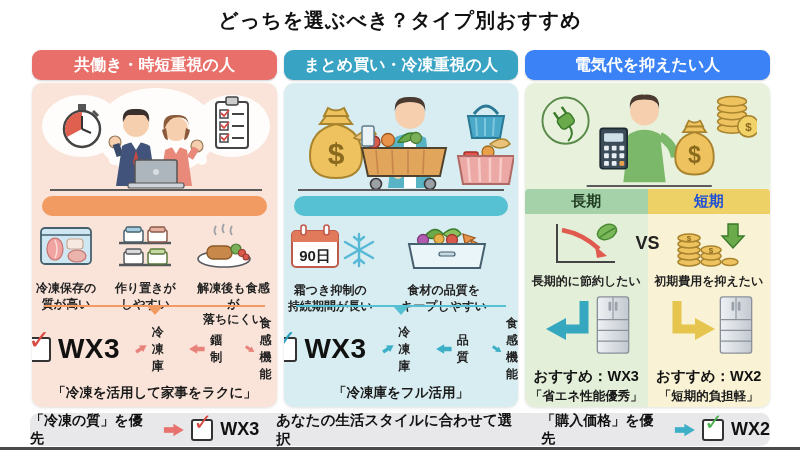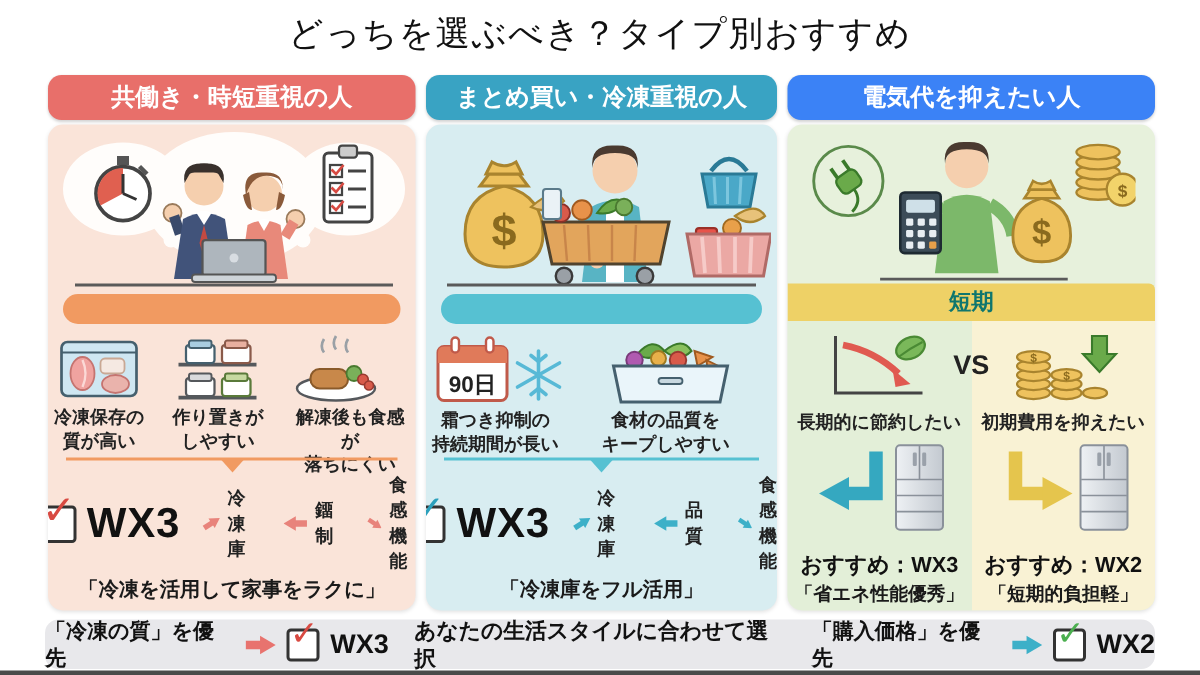--- a/index.html
+++ b/index.html
@@ -1,19 +1,19 @@
 <!DOCTYPE html>
 <html><head>
 <meta charset="utf-8">
 <style>
   html,body{margin:0;padding:0;}
   body{width:800px;height:450px;position:relative;background:#ffffff;overflow:hidden;
        font-family:"Liberation Sans","DejaVu Sans",sans-serif;color:#1c1c1c;}
   .title{position:absolute;top:7px;left:0;right:0;text-align:center;
-         font-size:23px;font-weight:normal;color:#111;letter-spacing:1px;}
+         font-size:20px;font-weight:bold;color:#111;letter-spacing:1px;}
   .col{position:absolute;top:50px;}
   #col1{left:32px;width:245px;}
   #col2{left:284px;width:234px;}
   #col3{left:525px;width:245px;}
   .col-header{height:30px;border-radius:9px;color:#fff;font-weight:bold;font-size:16px;
               display:flex;align-items:center;justify-content:center;box-shadow:0 1px 2px rgba(0,0,0,.18);}
   #col1 .col-header{background:#e86f6a;}
   #col2 .col-header{background:#39a3c3;}
   #col3 .col-header{background:#3b82f6;}
   .col-body{margin-top:3px;height:324px;border-radius:10px;position:relative;overflow:hidden;
@@ -21,42 +21,42 @@
   #col1 .col-body{background:#fae4d9;}
   #col2 .col-body{background:#d8edf1;}
   #col3 .col-body{background:#e7f1dc;}
   .illus{position:absolute;top:3px;left:4px;right:4px;height:106px;}
   .pill{position:absolute;top:113px;left:10px;right:10px;height:20px;border-radius:10px;}
   #col1 .pill{background:#f19a61;}
   #col2 .pill{background:#56c1d2;}
   .benefits{position:absolute;top:139px;left:4px;right:4px;display:flex;}
   .benefit{flex:1;display:flex;flex-direction:column;align-items:flex-start;}
   .benefit-label{font-size:12px;font-weight:bold;text-align:center;line-height:1.3;
-                 white-space:pre-line;margin-top:3px;color:#222;}
+                 white-space:pre-line;margin-top:13px;color:#222;}
   .divider{position:absolute;top:222px;left:12px;right:12px;height:0;border-top:2px solid #f19a61;}
   #col2 .divider{border-top-color:#56c1d2;}
   .divider::after{content:"";position:absolute;left:50%;top:-1px;transform:translateX(-50%);
                   border-left:8px solid transparent;border-right:8px solid transparent;
                   border-top:9px solid #f19a61;}
   #col2 .divider::after{border-top-color:#56c1d2;}
   .model-row{position:absolute;top:232px;left:0;right:0;height:68px;
              display:flex;align-items:center;justify-content:center;gap:7px;}
   .checkbox{width:21px;height:21px;background:#fff;border:2.5px solid #333;border-radius:3px;
             position:relative;flex:none;}
   .checkbox .tick{position:absolute;left:0px;top:-12px;font-size:27px;font-weight:bold;line-height:1;}
   .model-name{font-size:28px;font-weight:bold;color:#111;letter-spacing:.5px;}
   .features{display:flex;flex-direction:row;gap:16px;}
   .feature{display:flex;align-items:center;gap:4px;font-size:12px;font-weight:bold;color:#222;}
   .quote{position:absolute;bottom:5px;left:0;right:0;text-align:center;
          font-size:13.5px;font-weight:bold;color:#1a1a1a;}
   
   .tabs{position:absolute;top:106px;left:0;right:0;height:25px;display:flex;z-index:2;}
   .tab{flex:1;display:flex;align-items:center;justify-content:center;font-size:15px;font-weight:bold;}
   .tab-long{background:#a6d2aa;color:#1e3a20;border-top-left-radius:4px;}
-  .tab-short{background:#eed166;color:#0f766e;border-top-right-radius:4px;text-align:right;}
+  .tab-short{background:#eed166;color:#1d4ed8;border-top-right-radius:4px;text-align:right;}
   .half{position:absolute;top:131px;bottom:0;width:50%;}
   .half-left{left:0;background:#e3efd8;}
   .half-right{right:0;background:#f9f2d4;}
   .half-inner{position:absolute;inset:0;display:flex;flex-direction:column;align-items:center;}
   .mini-chart{margin-top:6px;height:48px;}
   .half-caption{font-size:12px;font-weight:bold;margin-top:5px;color:#222;}
   .fridge-arrow{display:flex;align-items:flex-start;margin-top:5px;height:74px;}
   .rec{font-size:14.5px;font-weight:bold;color:#111;margin-top:-2px;}
   .rec-quote{font-size:12.5px;font-weight:bold;color:#1a1a1a;margin-top:2px;}
   .vs{position:absolute;top:150px;left:50%;transform:translateX(-50%);
@@ -436,20 +436,21 @@
             <ellipse cx="211" cy="23" rx="15" ry="5"></ellipse>
           <ellipse cx="211" cy="16" rx="15" ry="5"></ellipse>
         </g>
         <circle cx="228" cy="42" r="11" fill="#f2d36a" stroke="#a9842e" stroke-width="1.6"></circle>
         <text x="228" y="47" text-anchor="middle" font-size="12" font-weight="bold" fill="#8a6a1e">$</text>
       </g>
       <line x1="60" y1="104" x2="190" y2="104" stroke="#5a5a5a" stroke-width="2"></line>
     </svg>
 
     <div class="tabs">
+      <div class="tab tab-long">長期</div>
       <div class="tab tab-short">短期</div>
     </div>
 
     <div class="vs">VS</div>
 
     <div class="half half-left">
       <div class="half-inner">
         <svg class="mini-chart" width="74" height="48" viewBox="0 0 74 48">
           <path d="M8,4 L8,42 L66,42" stroke="#444" stroke-width="2" fill="none"></path>
           <path d="M13,10 Q34,14 50,29" stroke="#e05a50" stroke-width="4.5" fill="none"></path>

